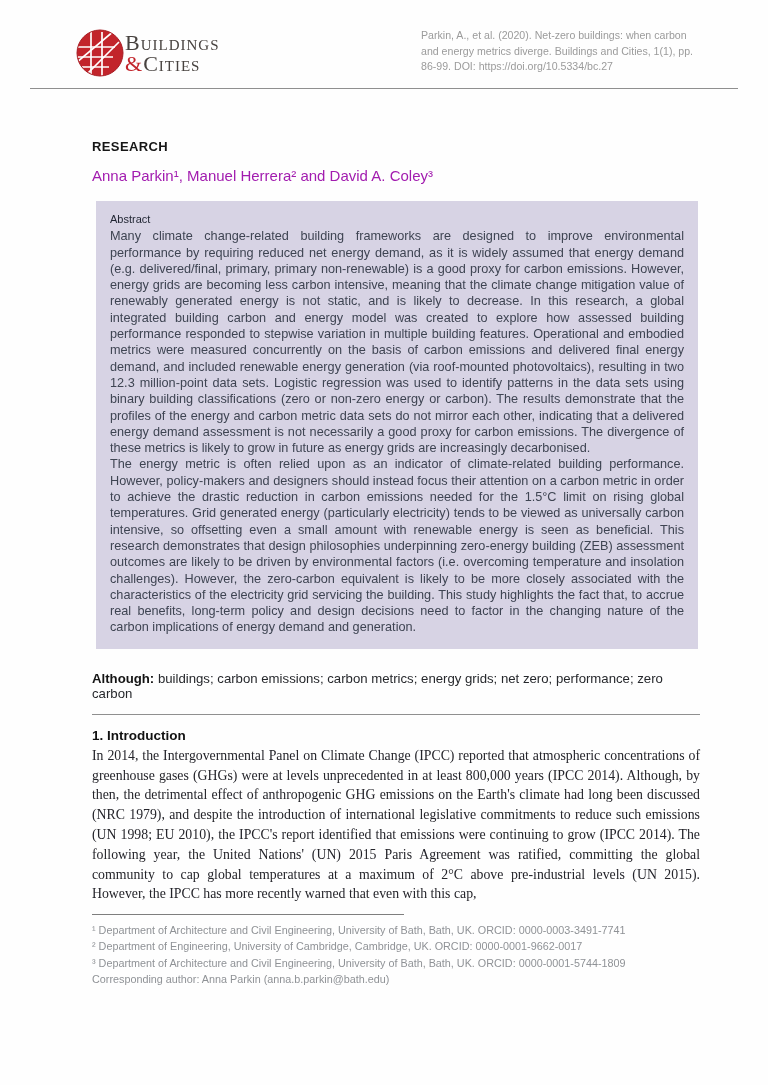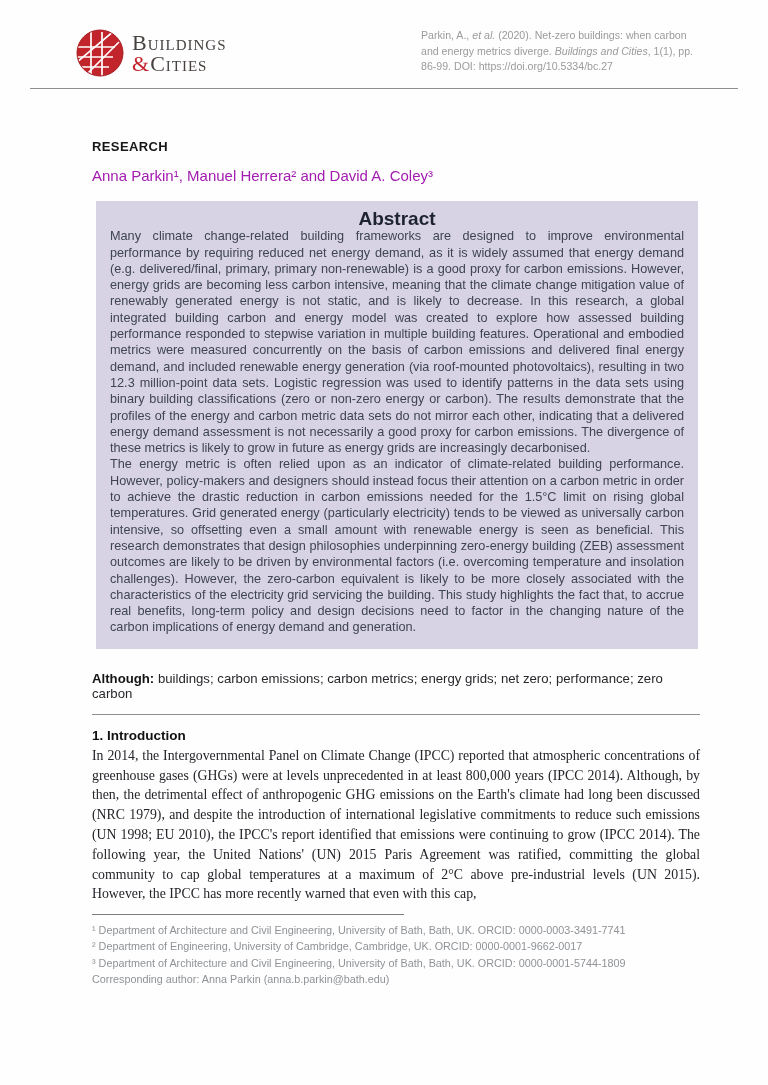--- a/index.html
+++ b/index.html
@@ -10,35 +10,35 @@
     overflow:hidden;
     font-family:"Liberation Sans", sans-serif;
     color:#222;
     box-sizing:border-box;
   }
   
   .header{
     display:flex;justify-content:space-between;align-items:flex-start;
     padding:28px 73px 0 75px;
   }
-  .logo{display:flex;align-items:center;gap:7px;}
+  .logo{display:flex;align-items:center;}
   .logo-mark{width:50px;height:50px;flex:0 0 auto;}
   .logo-text{
     font-family:"Liberation Serif", serif;
     font-variant-caps:small-caps;
     font-size:22px;line-height:21px;
     letter-spacing:1px;color:#47423f;
   }
   .logo-amp{color:#c2242b;}
   .citation{
     width:274px;
     font-size:10.6px;line-height:15.5px;
     color:#9b9b9b;text-align:left;
   }
-  .citation .it{font-style:italic;text-align:right;}
+  .citation .it{text-align:right;}
   .citation .doi{color:#9b9b9b;text-decoration:none;}
   .header-rule{
     border:none;border-top:1.4px solid #8f8f8f;
     margin:10px 30px 0 30px;
   }
   
   .main{padding:0 68px;margin-left:24px;}
   .kicker{
     margin-top:50px;
     font-size:13px;font-weight:bold;color:#161616;
@@ -58,22 +58,22 @@
   
   .abstract-box{
     margin:17px 2px 0 4px;
     background:#d7d3e4;
     padding:10px 14px 13px 14px;
     color:#3e4452;
     font-size:12.7px;line-height:16.3px;
     text-align:justify;
   }
   .abstract-box .box-heading{
-    font-size:19px;font-weight:bold;color:#1e2330;
-    text-align:center;margin-bottom:1px;
+    font-size:11px;font-weight:normal;color:#1e2330;
+    text-align:left;margin-bottom:1px;
   }
   .abstract-box .box-heading.italic{font-style:italic;}
   .abstract-box p{margin:0;}
   .abstract-box .policy-gap{margin-top:13px;}
   
   .keywords{
     margin-top:22px;
     font-size:13.2px;color:#26282c;
   }
   .keywords .kw-label{font-weight:bold;color:#141414;}

